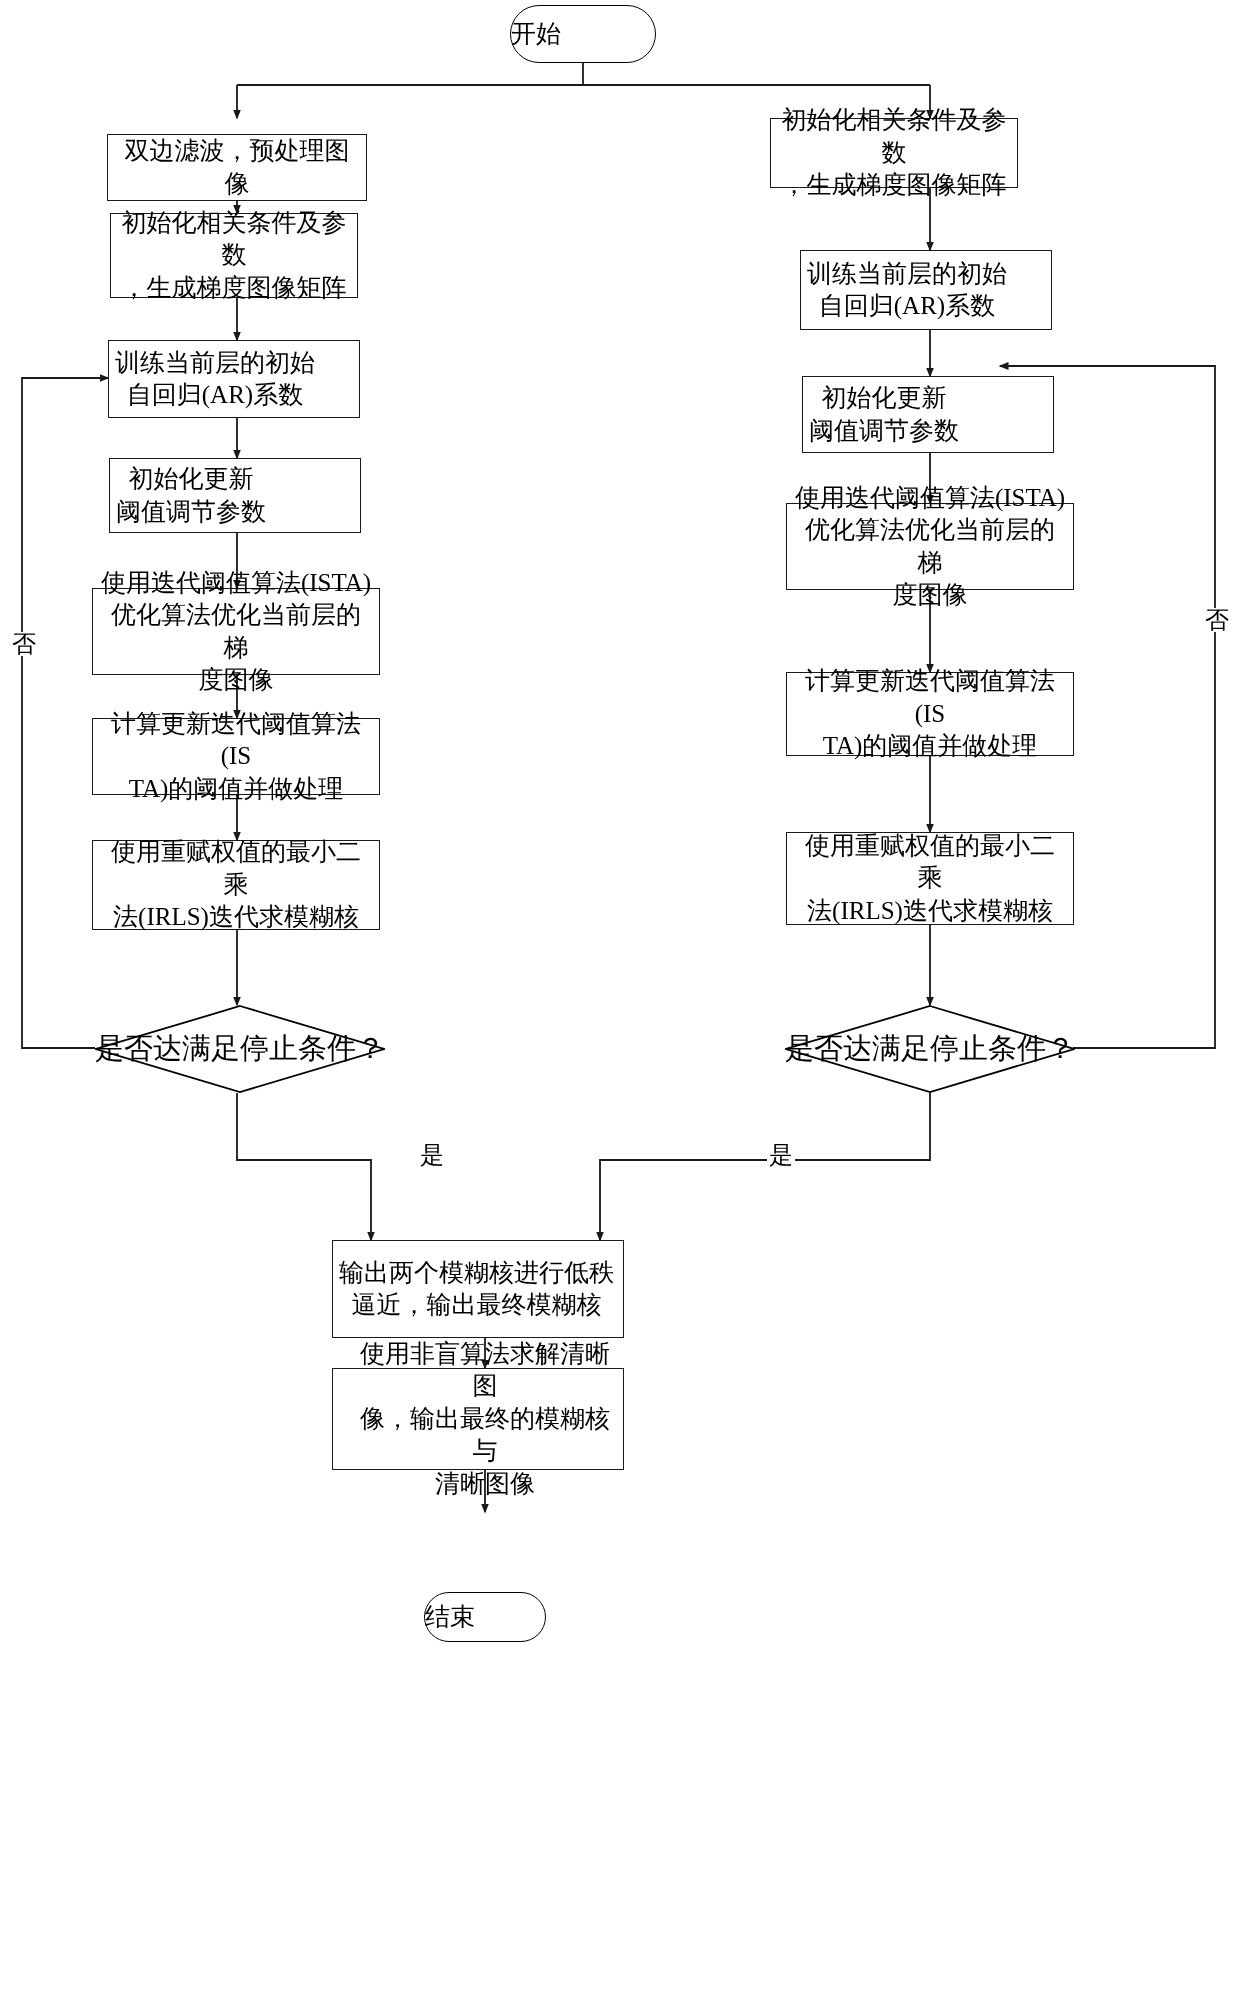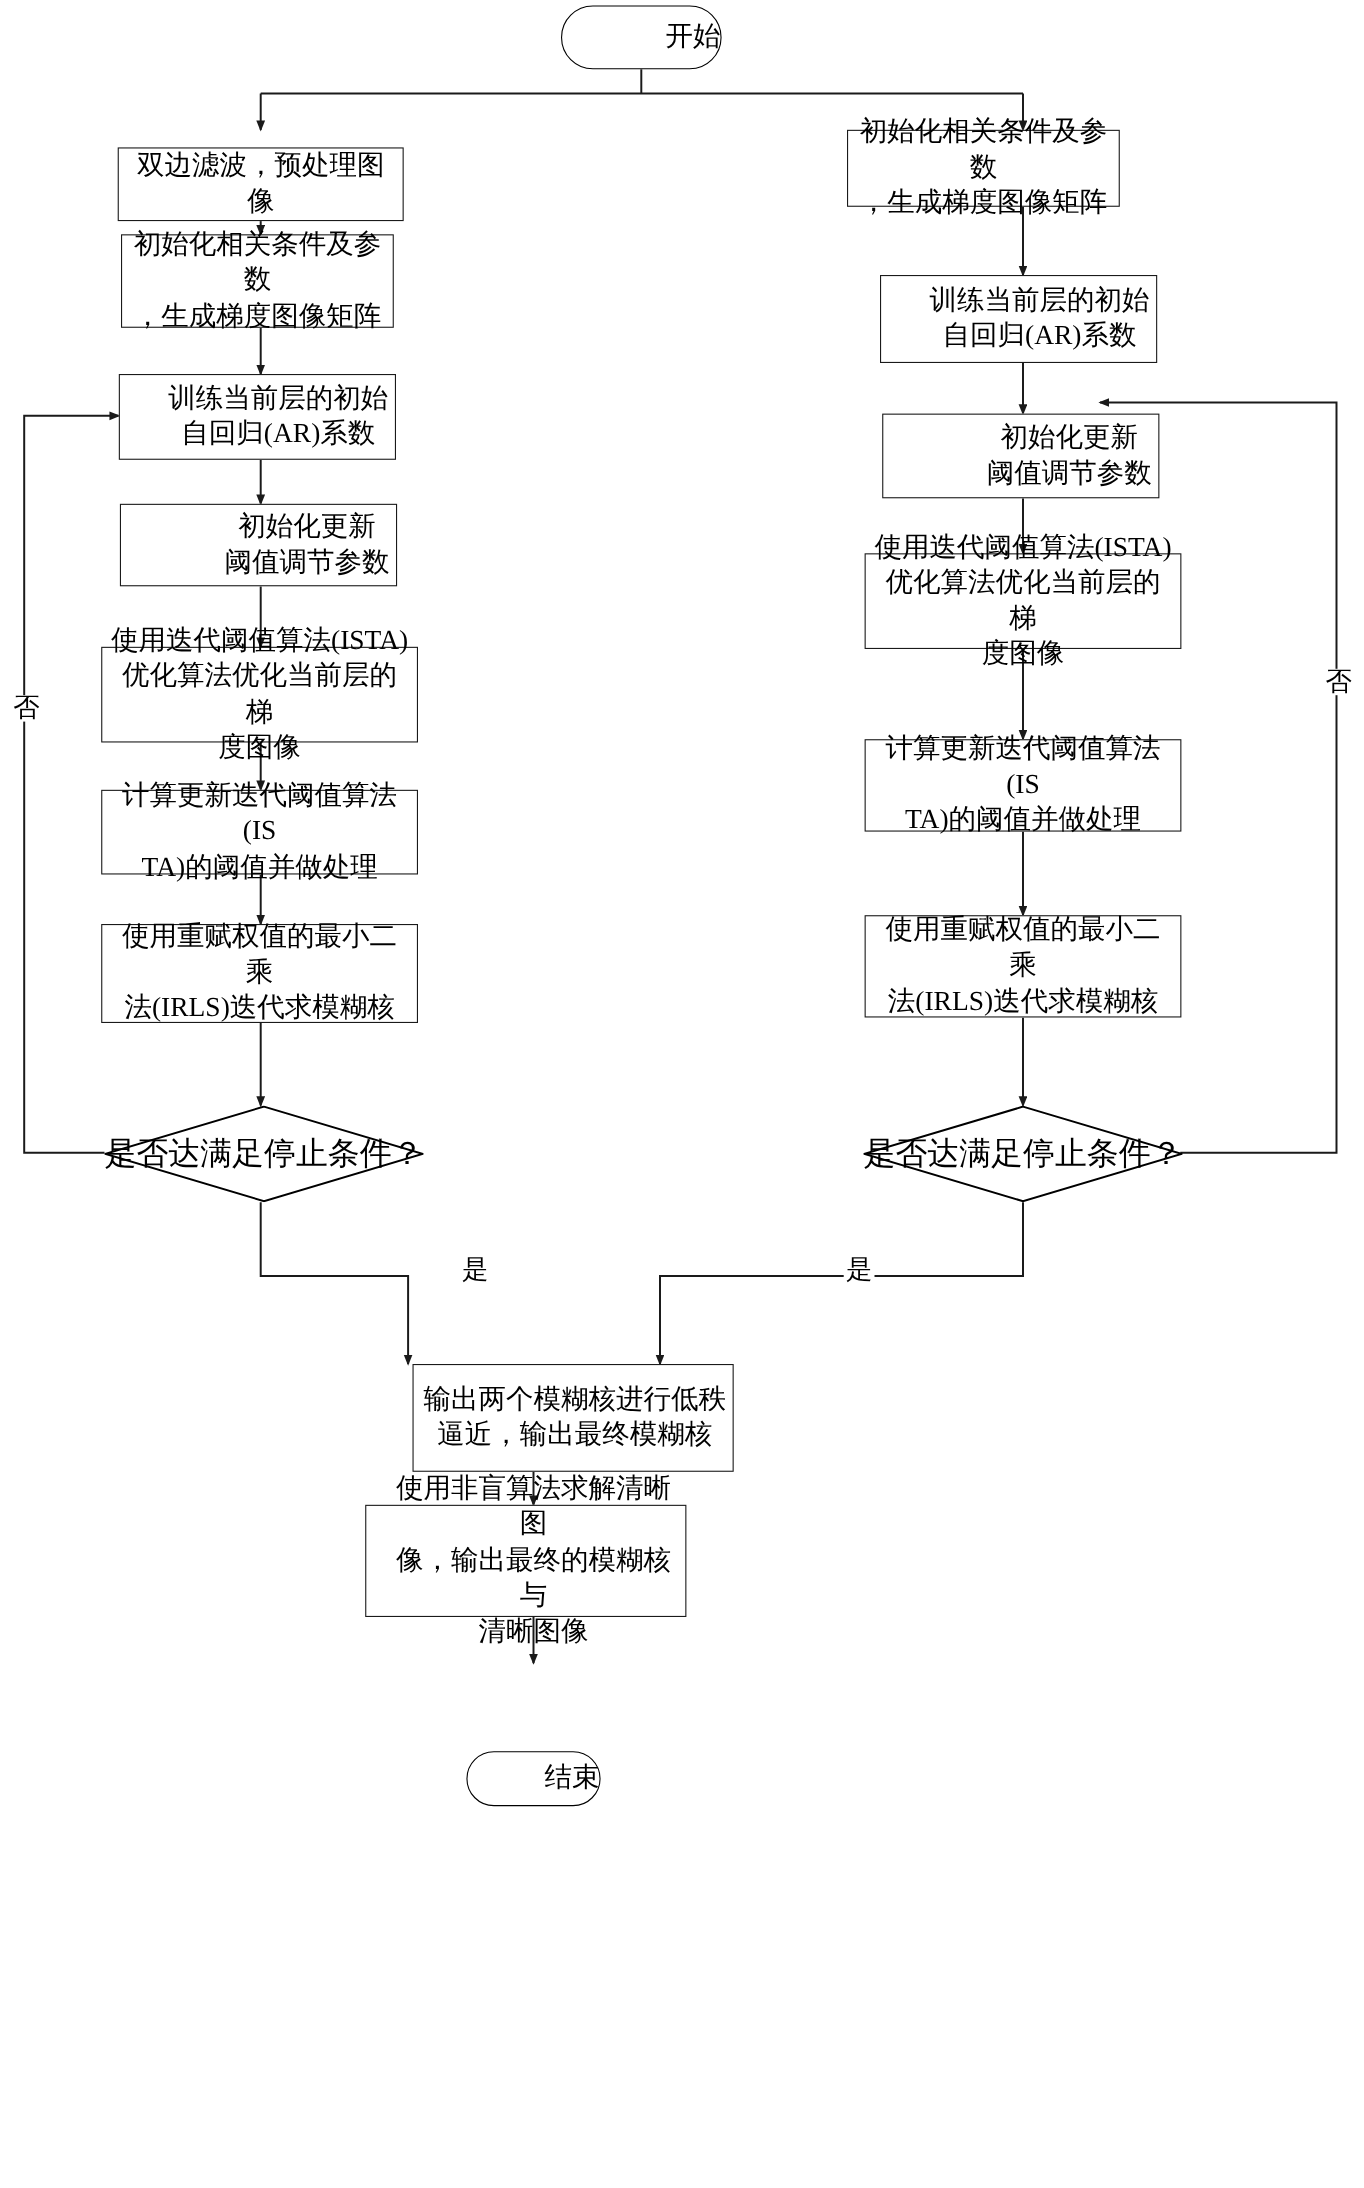--- a/index.html
+++ b/index.html
@@ -13,21 +13,21 @@
     height: 1989px;
     background: #ffffff;
     font-family: "Liberation Serif", "DejaVu Serif", serif;
     overflow: hidden;
   }
   .node {
     position: absolute;
     box-sizing: border-box;
     display: flex;
     align-items: center;
-    justify-content: flex-end;
+    justify-content: flex-start;
     text-align: center;
     color: #000000;
     line-height: 1.30;
     white-space: pre-line;
   }
   .proc {
     border: 1.6px solid #1a1a1a;
     background: #ffffff;
     font-size: 25px;
     padding: 2px 6px;
@@ -200,21 +200,21 @@
 法(IRLS)迭代求模糊核</span>
   </div>
 
   <div class="diamond-wrap" style="left:785px; top:1005px; width:290px; height:88px;">
     <svg width="290" height="88" viewBox="0 0 290 88">
       <polygon points="145,1 289,44 145,87 1,44" fill="#ffffff" stroke="#000000" stroke-width="1.8"></polygon>
     </svg>
     <div class="diamond-label">是否达满足停止条件？</div>
   </div>
 
-  <div class="node proc" style="left:332px; top:1240px; width:292px; height:98px;margin-left:43px;">
+  <div class="node proc" style="left:332px; top:1240px; width:292px; height:98px;">
     <span>输出两个模糊核进行低秩
 逼近，输出最终模糊核</span>
   </div>
 
   <div class="node proc" style="left:332px; top:1368px; width:292px; height:102px;padding-left:20px;">
     <span>使用非盲算法求解清晰图
 像，输出最终的模糊核与
 清晰图像</span>
   </div>
 

